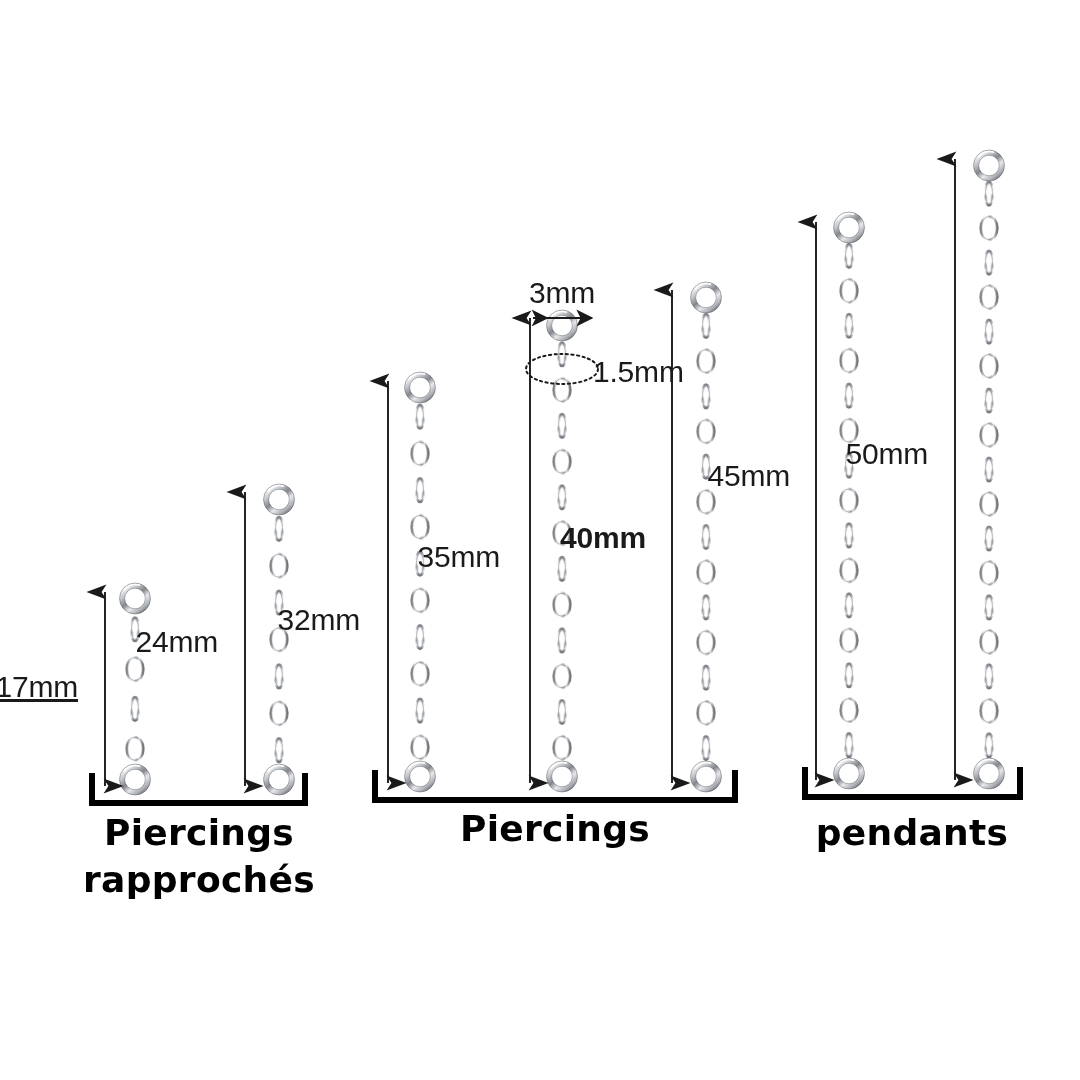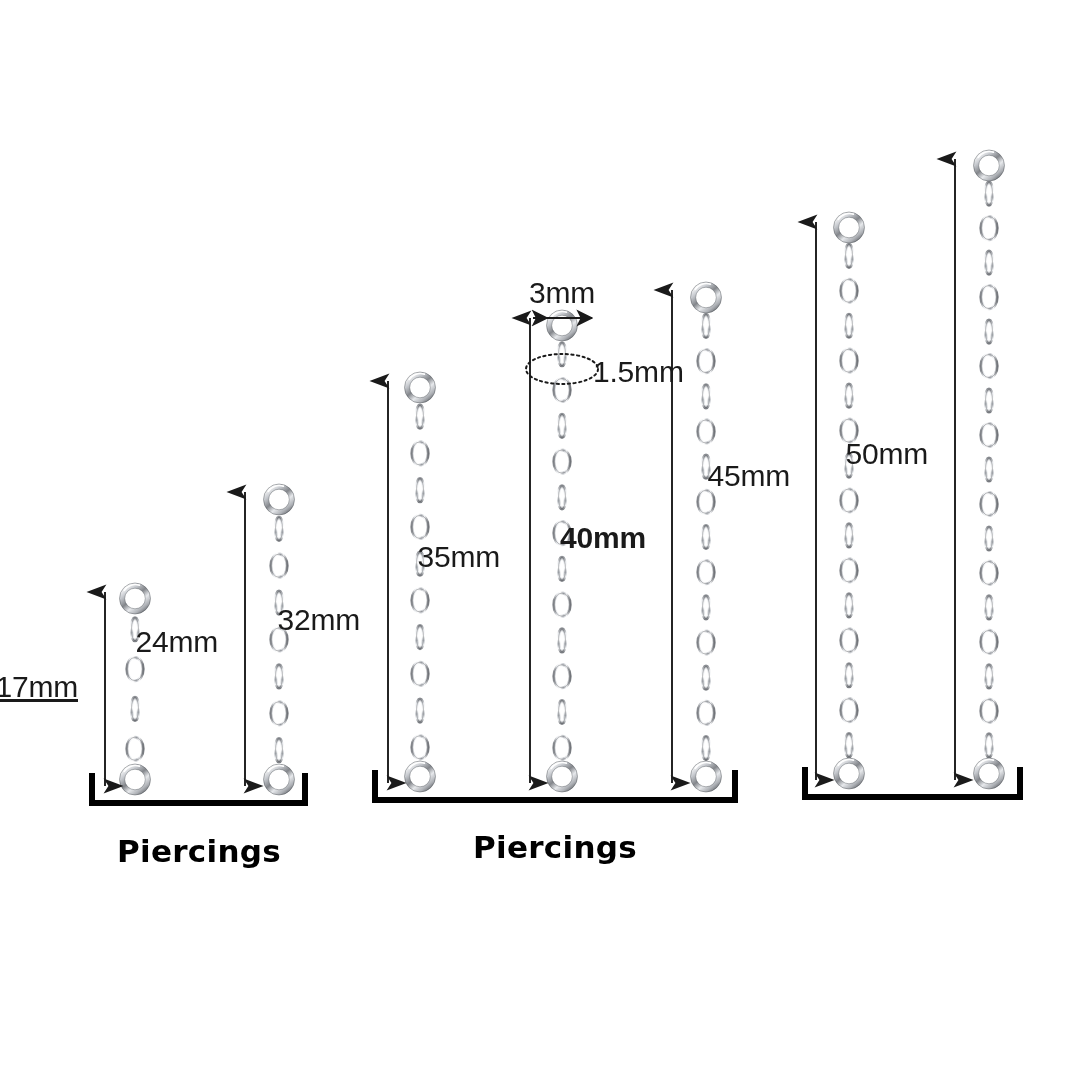--- a/index.html
+++ b/index.html
@@ -29,26 +29,25 @@
     font-family: "Liberation Sans", sans-serif;
     font-size: 30px;
     color: #1a1a1a;
     white-space: nowrap;
     letter-spacing: -0.2px;
   }
   .cat-label {
     position: absolute;
     font-family: "DejaVu Sans", sans-serif;
     font-weight: bold;
-    font-size: 31px;
+    font-size: 36px;
     color: #000000;
     white-space: nowrap;
     text-align: center;
     letter-spacing: 0.3px;
-    margin-top: 21px;
   }
   .cat-label .line2 { display: block; margin-top: 6px; }
 </style>
 </head>
 <body>
 
 <div id="stage">
   <svg id="art" width="1080" height="1080" viewBox="0 0 1080 1080">
     <defs>
       <linearGradient id="metalH" x1="0" y1="0" x2="1" y2="0">
@@ -342,17 +341,17 @@
       <div class="dim-label" style="left: 218px; top: 642px; transform: translate(-100%, -50%);">24mm</div>
       <div class="dim-label" style="left: 360px; top: 577px; transform: translate(-100%, -50%); margin-top: 43px;">32mm</div>
       <div class="dim-label" style="left: 500px; top: 557px; transform: translate(-100%, -50%);">35mm</div>
       <div class="dim-label" style="left: 646px; top: 538px; transform: translate(-100%, -50%); font-weight: bold;">40mm</div>
       <div class="dim-label" style="left: 790px; top: 476px; transform: translate(-100%, -50%);">45mm</div>
       <div class="dim-label" style="left: 928px; top: 454px; transform: translate(-100%, -50%);">50mm</div>
       <div class="dim-label" style="left: 562px; top: 293px; transform: translate(-50%, -50%);">3mm</div>
       <div class="dim-label" style="left: 593px; top: 372px; transform: translate(0px, -50%);">1.5mm</div>
     </div>
   <div id="cats-layer">
-      <div class="cat-label" style="left: 199px; top: 812px; transform: translateX(-50%);"><span>Piercings</span></div>
+      <div class="cat-label" style="left: 199px; top: 812px; transform: translateX(-50%);"><span>Piercings</span><span class="line2">rapprochés</span></div>
       <div class="cat-label" style="left: 555px; top: 808px; transform: translateX(-50%);"><span>Piercings</span></div>
-      <div class="cat-label" style="left: 912px; top: 806px; transform: translateX(-50%);"></div>
+      <div class="cat-label" style="left: 912px; top: 806px; transform: translateX(-50%);"><span class="line2">pendants</span></div>
     </div>
 </div>
 
 </body></html>

